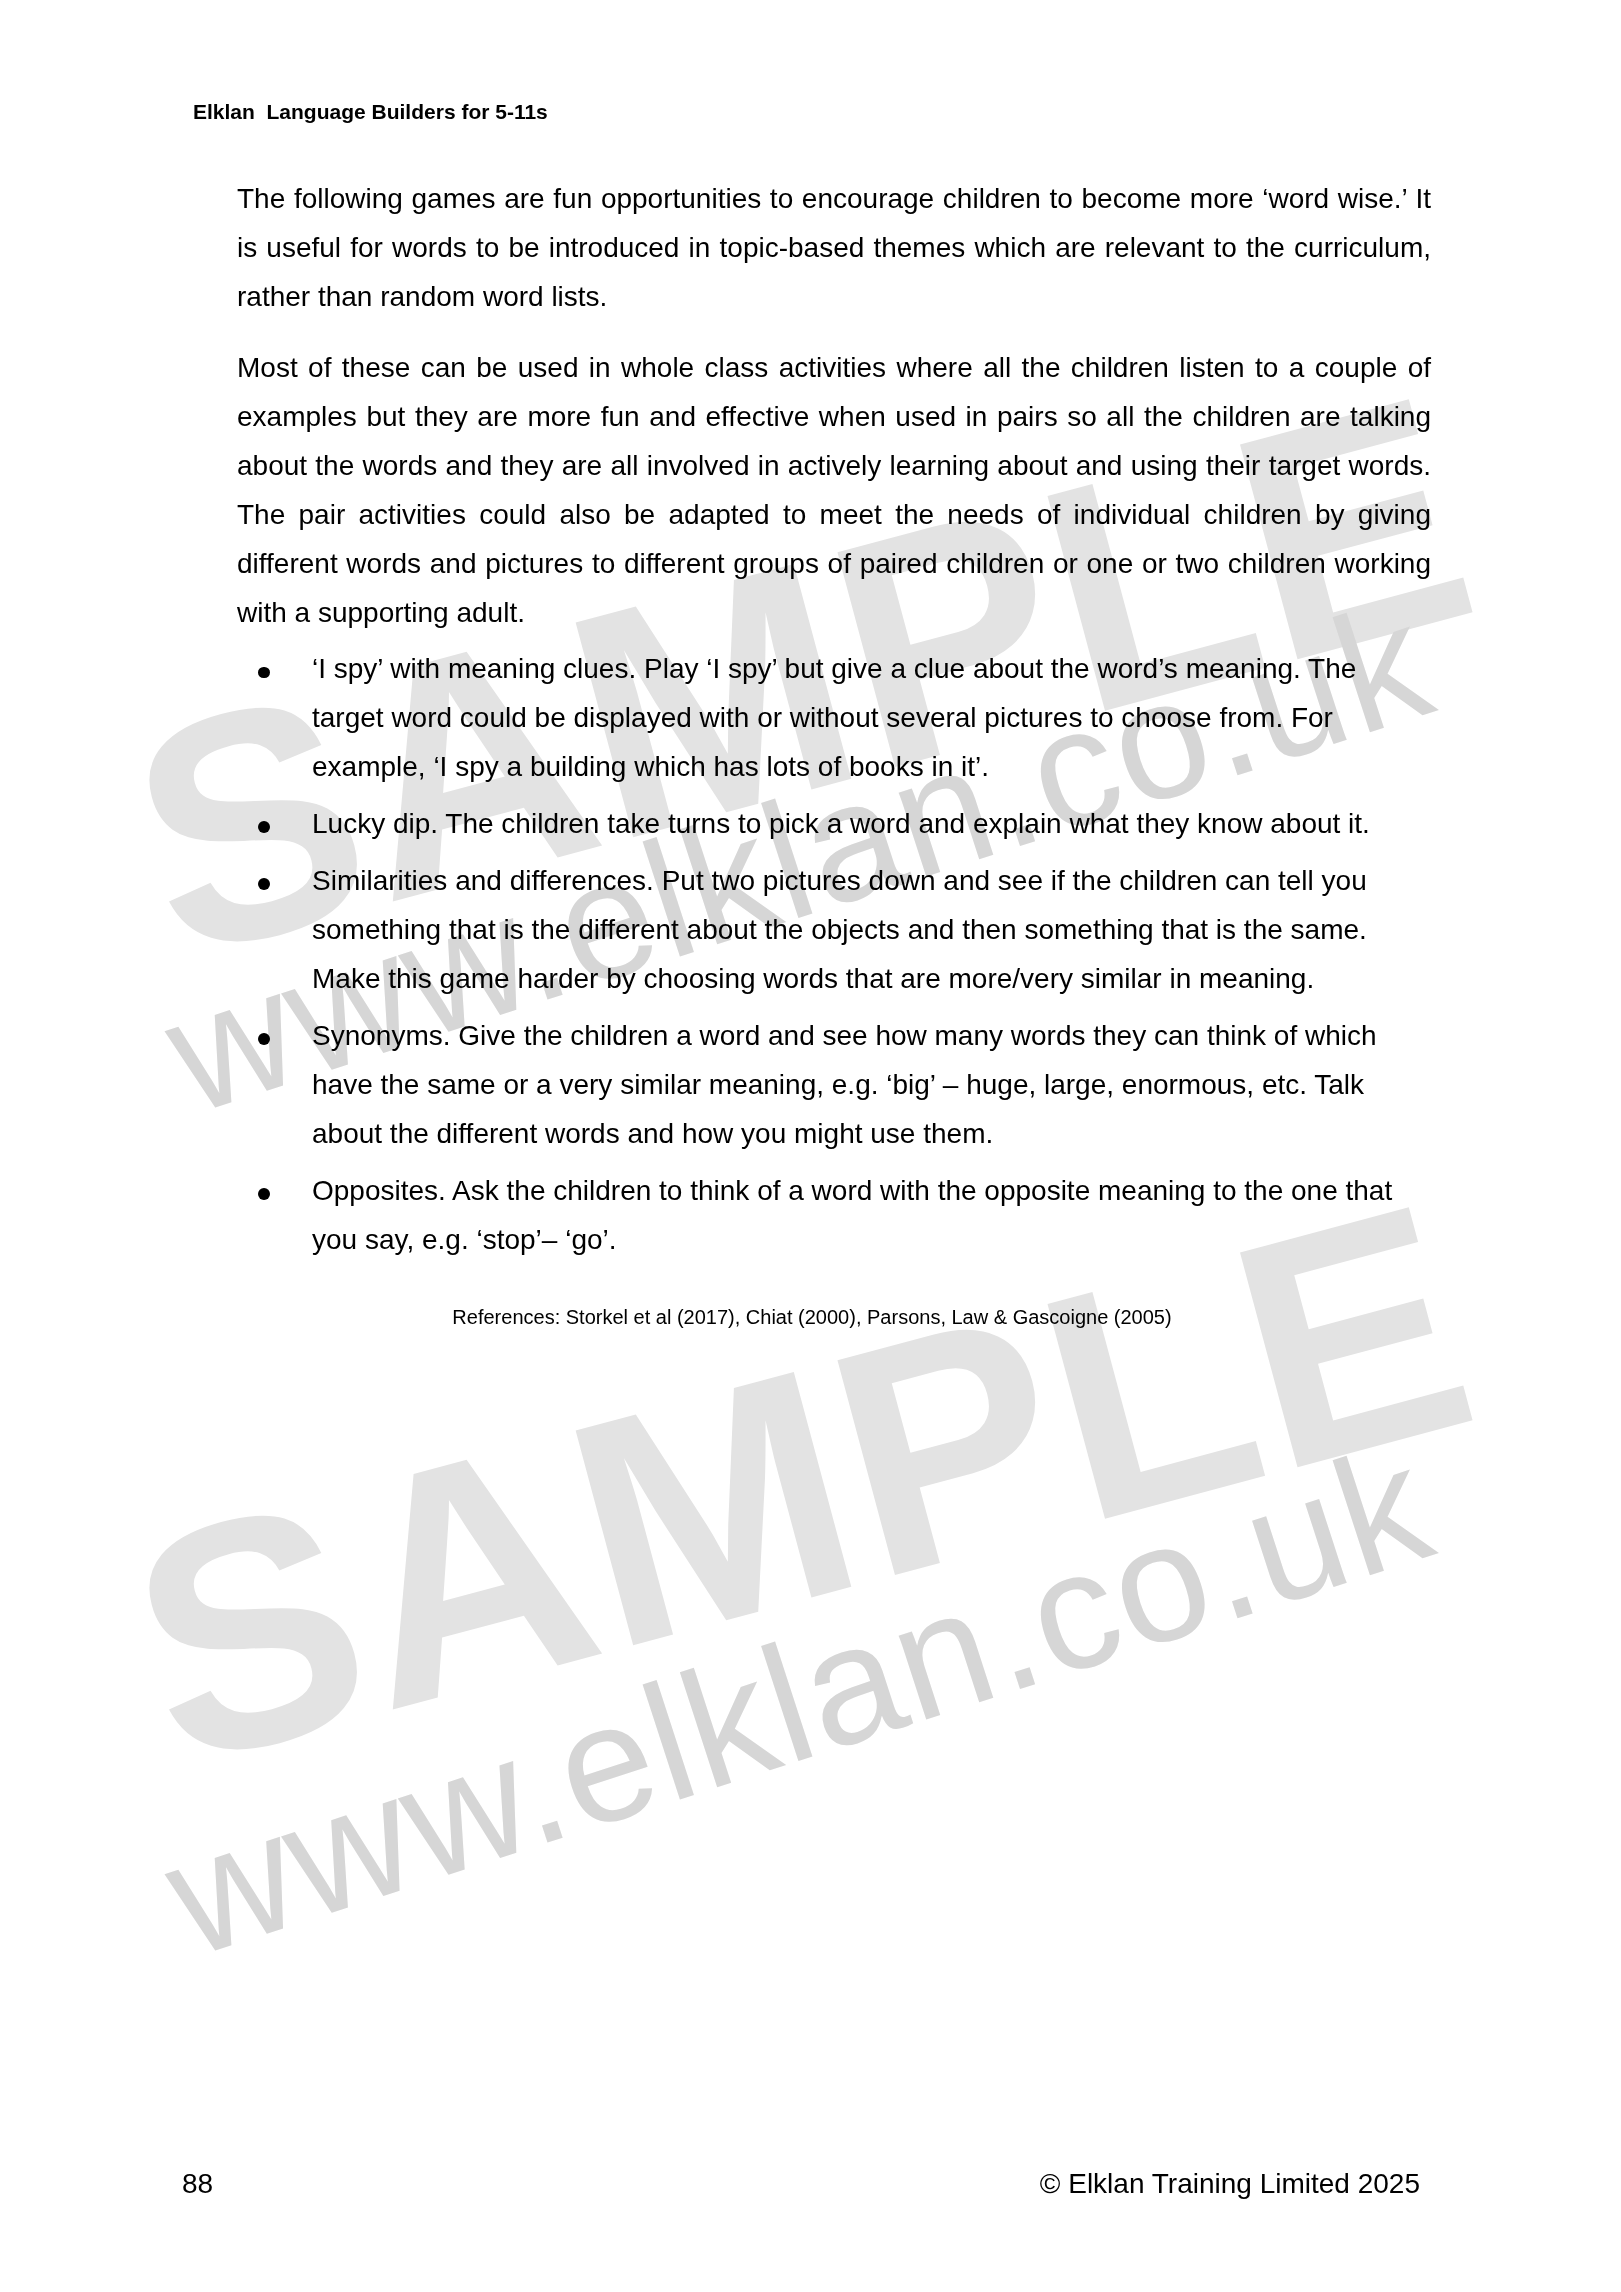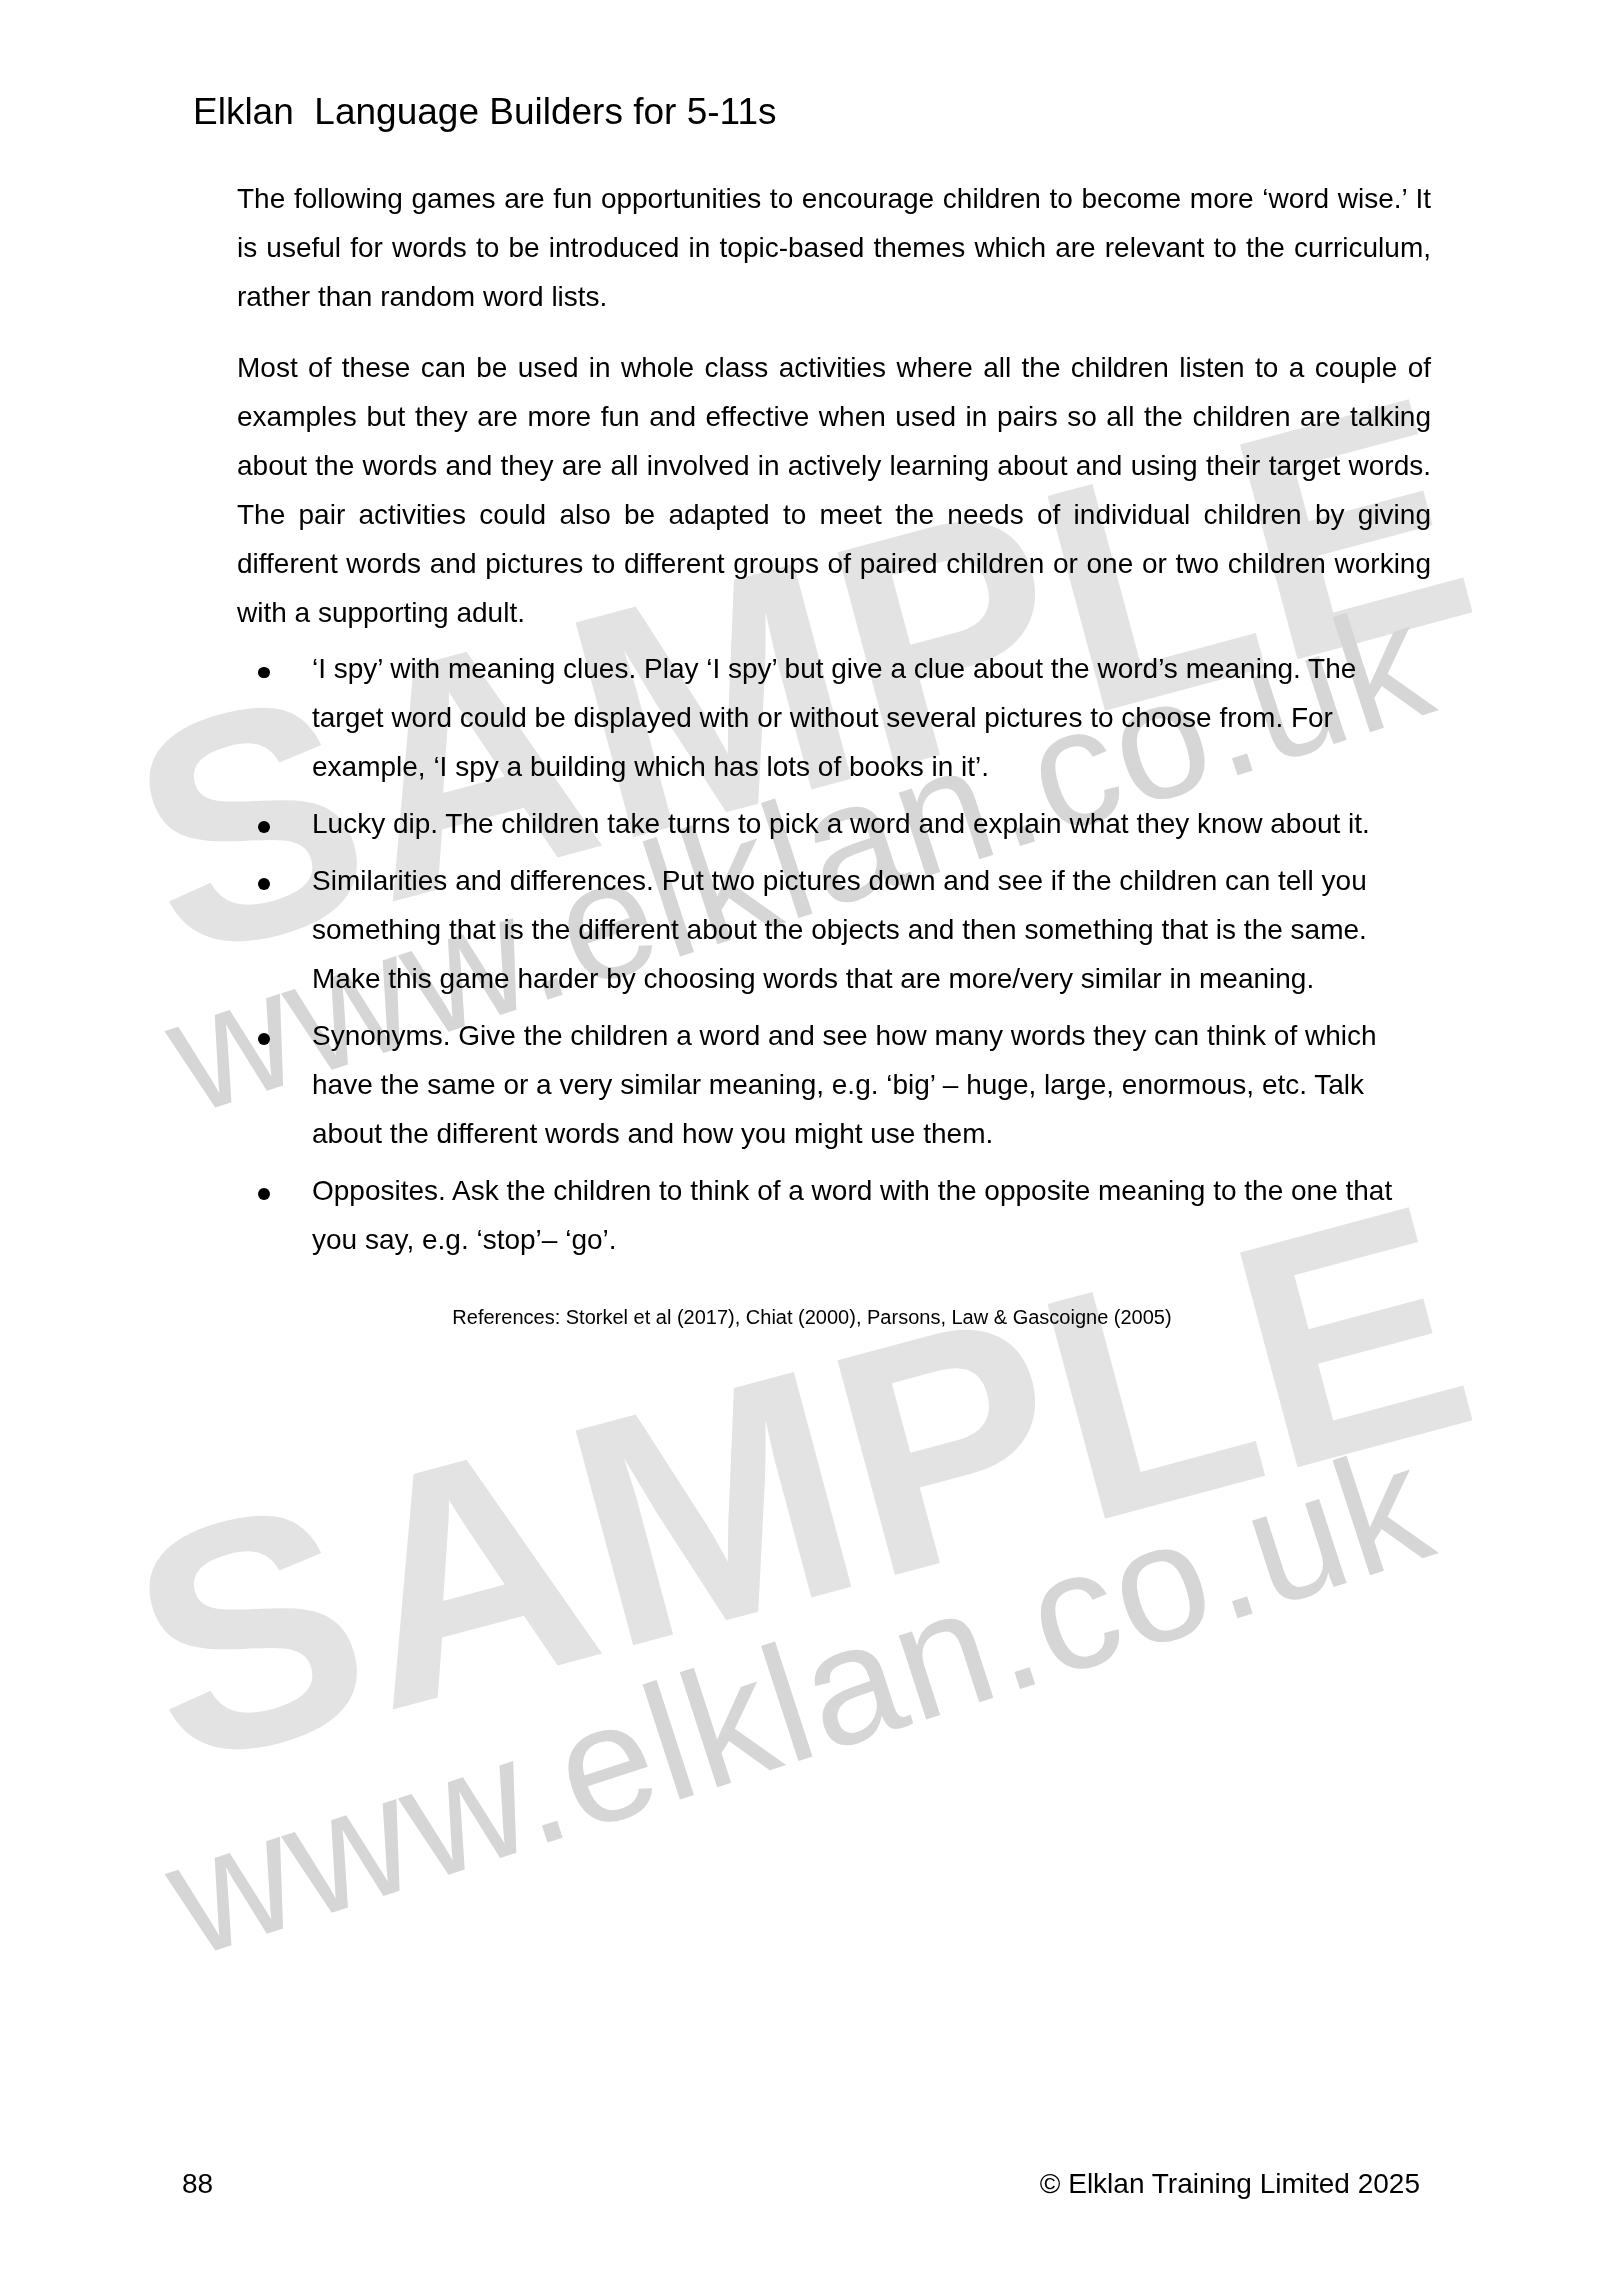--- a/index.html
+++ b/index.html
@@ -41,23 +41,24 @@
   #wm-url-2    { left: 34px;  top: 1573px; width: 1529px; height: 255px; }
 
   
   .content {
     position: absolute;
     left: 193px; top: 94px;
     width: 1238px;
     z-index: 1;
   }
   .header-line {
-    font-size: 37px;
+    font-size: 21px;
     line-height: 35px;
     white-space: pre;
+    font-weight: bold;
   }
   .doc-title {
     margin-top: 41px;
     font-size: 35px;
     font-weight: bold;
     text-align: center;
     line-height: 45px;
   }
   .para {
     margin-top: 21.6px;

